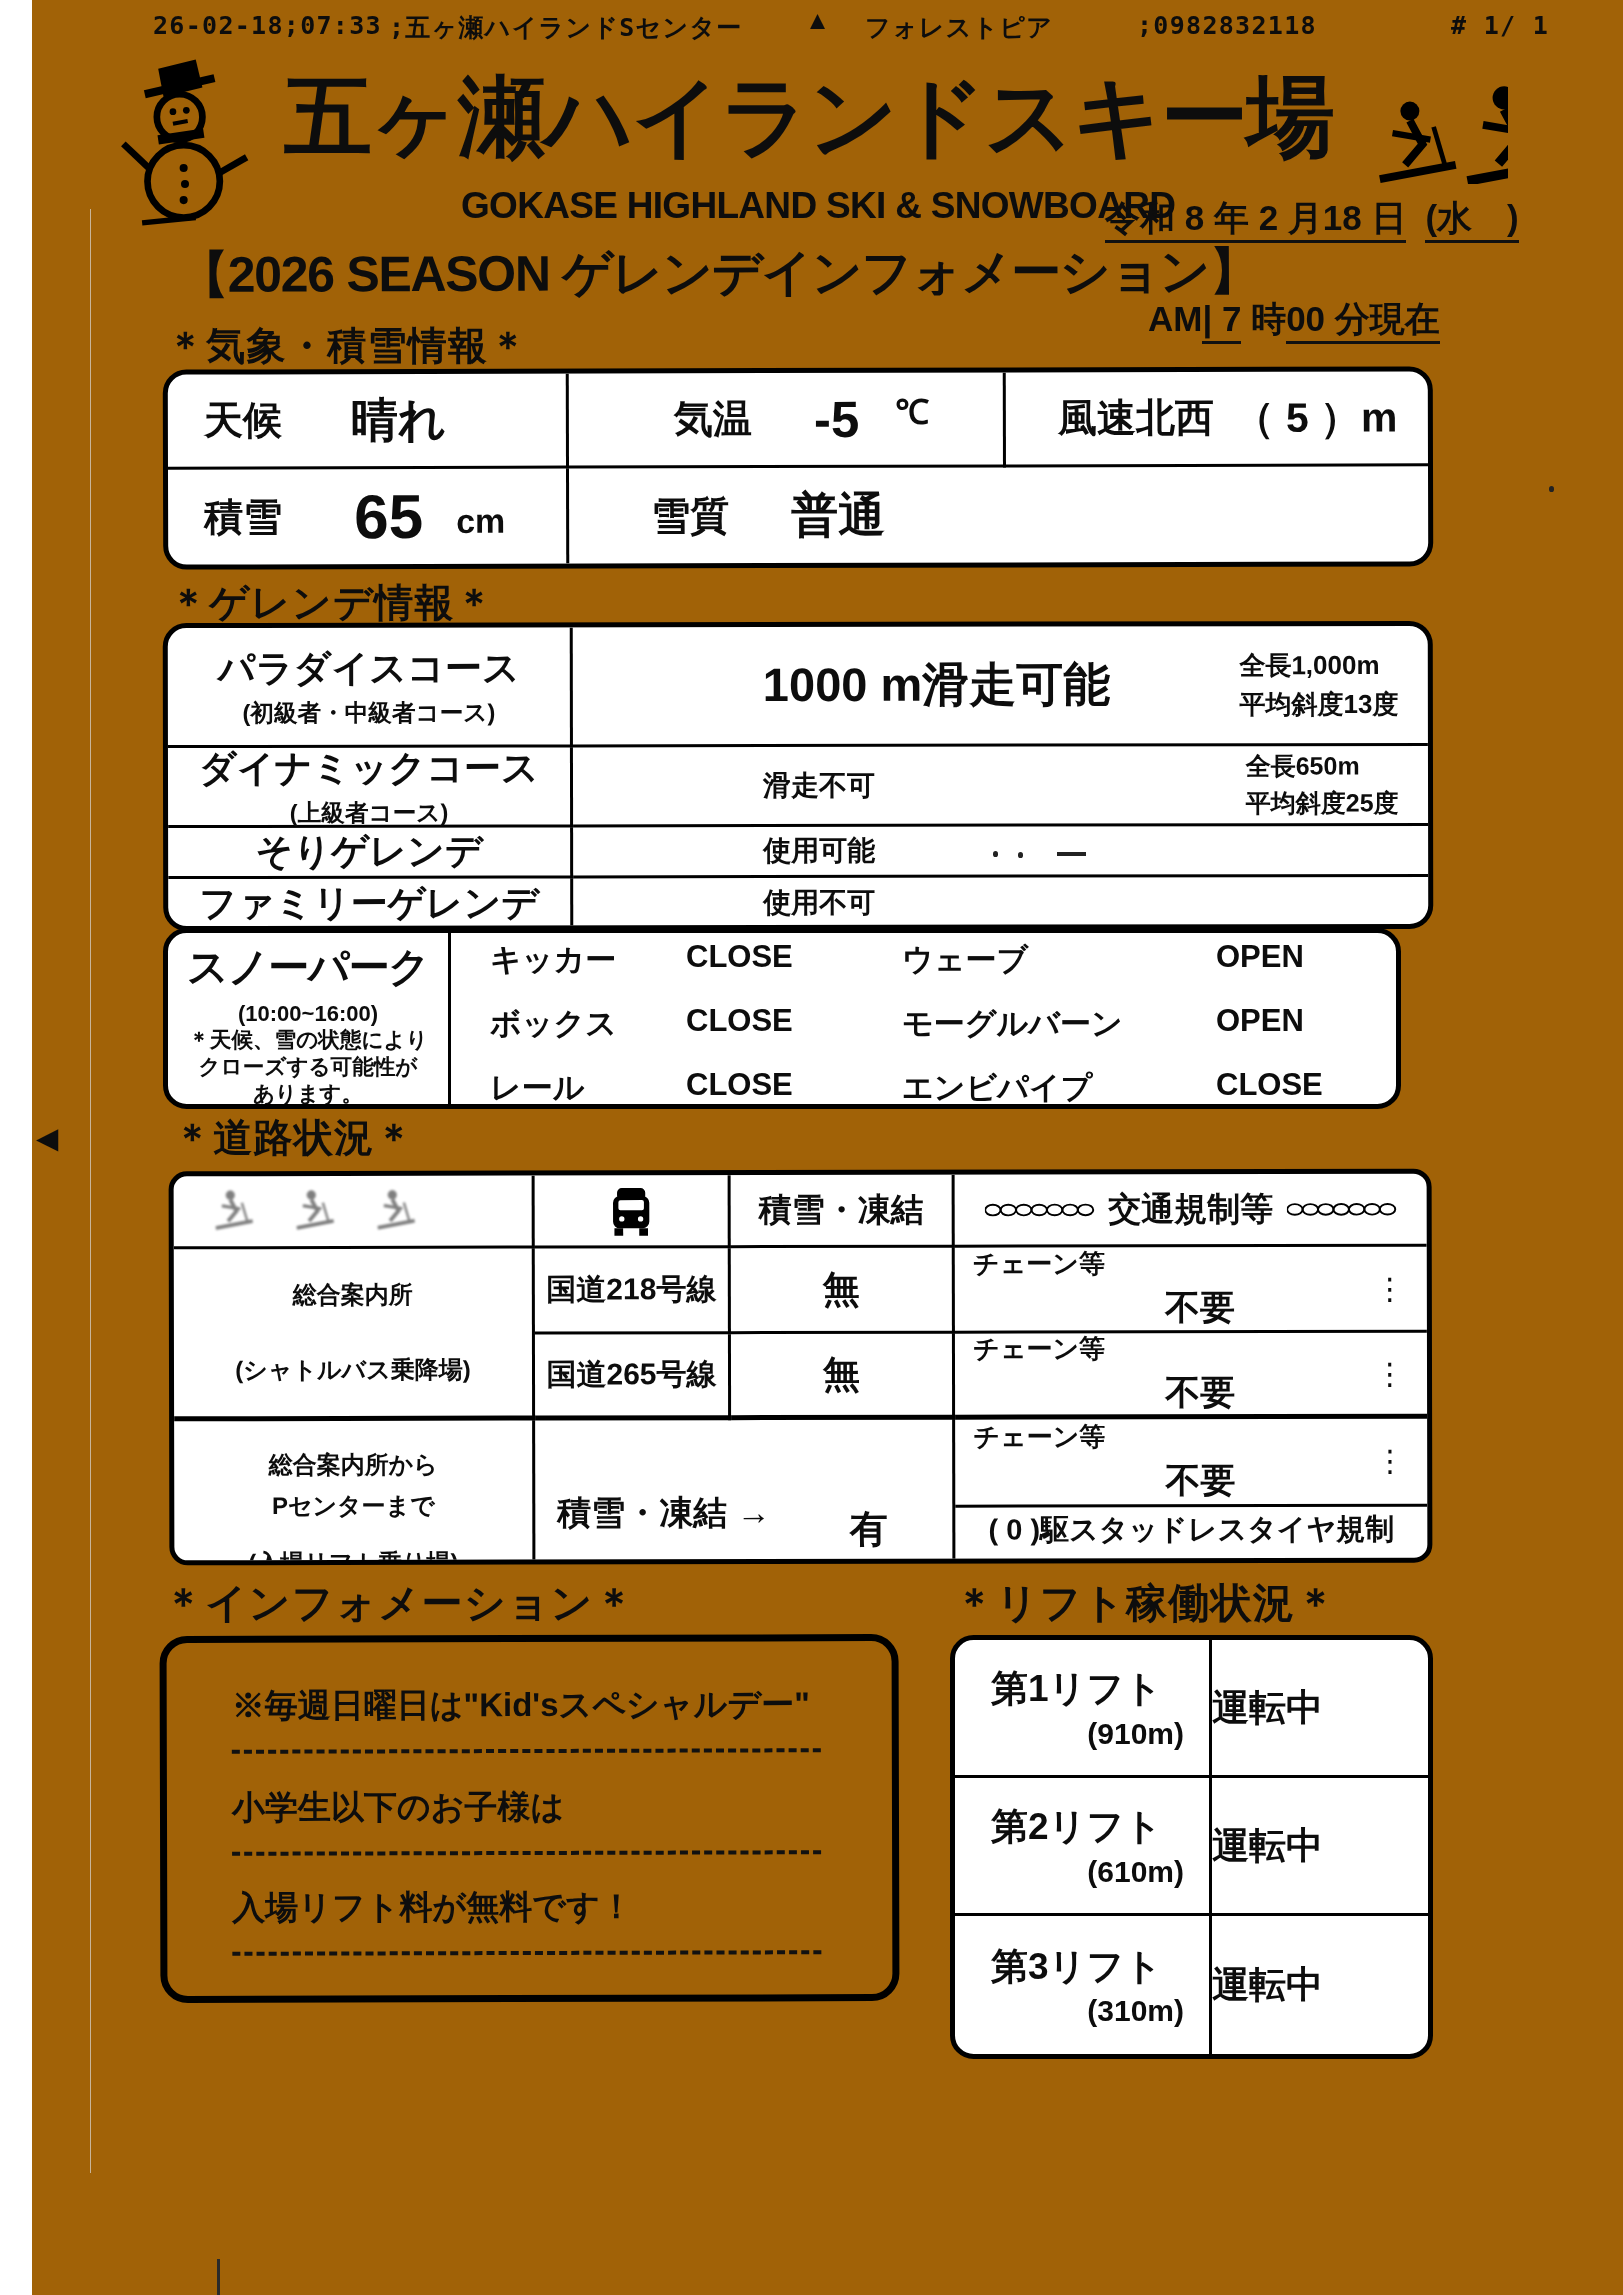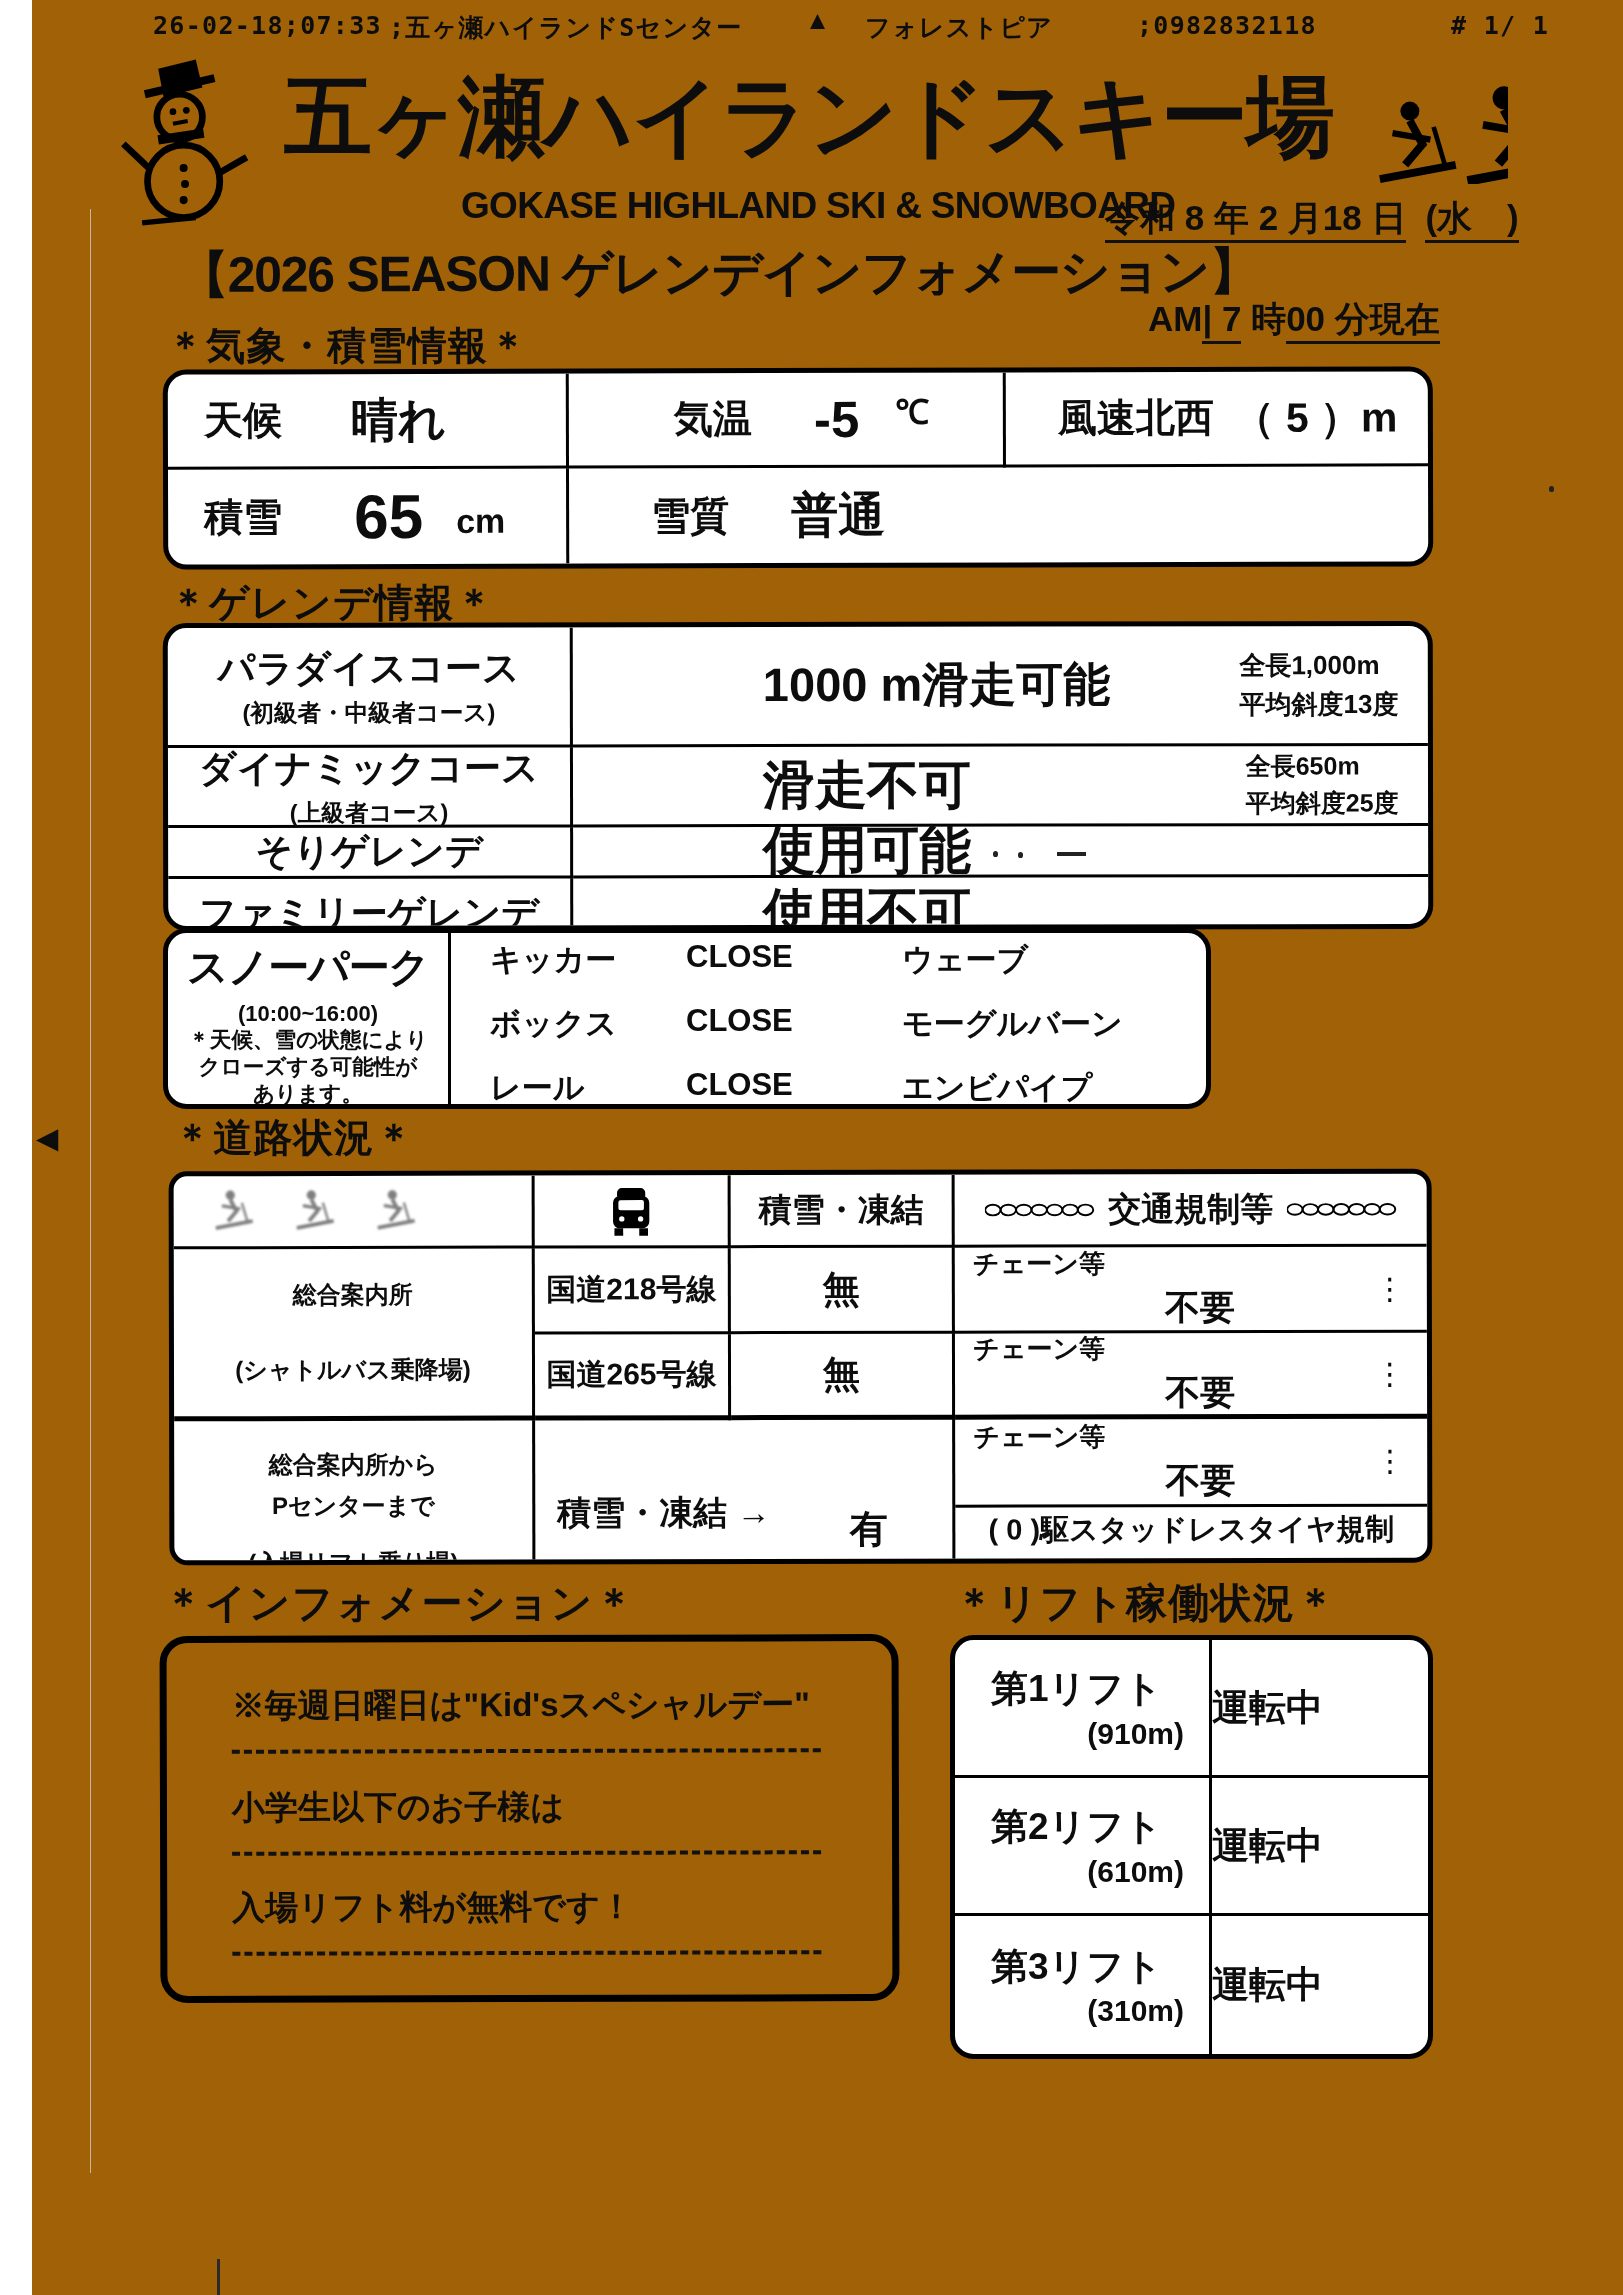--- a/index.html
+++ b/index.html
@@ -33,26 +33,26 @@
         grid-template-columns:401px 437px 1fr;grid-template-rows:1fr 1fr;transform:rotate(-0.15deg);}
   .wlab{font-size:39px;font-weight:700;} .wval{font-size:47px;font-weight:600;}
   .wunit{font-size:34px;font-weight:600;margin-left:14.4px;}
 
   
   .stbl{left:131px;top:622px;width:1270px;height:308px;display:grid;
         grid-template-columns:405px 1fr;grid-template-rows:120px 80px 51px 1fr;transform:rotate(-0.1deg);}
   .sname{flex-direction:column;justify-content:center;text-align:center;}
   .sname .nm{font-size:37px;font-weight:700;} .sname .sb{font-size:23.6px;font-weight:600;margin-top:3.9px;}
   .srow{position:relative;padding-left:190px;}
-  .sstat{font-size:52px;font-weight:600;} .sstat.big{font-size:47px;}
+  .sstat{font-size:28px;font-weight:600;} .sstat.big{font-size:47px;}
   .sspec{position:absolute;right:29.5px;top:50%;transform:translateY(-50%);text-align:left;
          font-size:26px;font-weight:600;line-height:1.5;}
 
   
-  .ptbl{left:131px;top:928px;width:1048px;height:181px;display:grid;grid-template-columns:283px 1fr;}
+  .ptbl{left:131px;top:928px;width:1238px;height:181px;display:grid;grid-template-columns:283px 1fr;}
   .pleft{flex-direction:column;justify-content:center;text-align:center;padding:6.5px 5.2px;}
   .pleft .t{font-size:41px;font-weight:800;letter-spacing:-1.3px;}
   .pleft .h{font-size:22px;font-weight:600;margin-top:6.5px;}
   .pleft .n{font-size:21.6px;font-weight:600;line-height:1.25;}
   .pgrid{display:grid;grid-template-columns:196px 216px 314px 1fr;align-content:center;row-gap:22px;padding-left:39px;}
   .pgrid span{font-size:31px;font-weight:600;white-space:nowrap;}
 
   
   .larrow{left:3.9px;top:1121px;font-size:29px;}
   .rtbl{left:137px;top:1170px;width:1263px;height:394px;display:grid;

